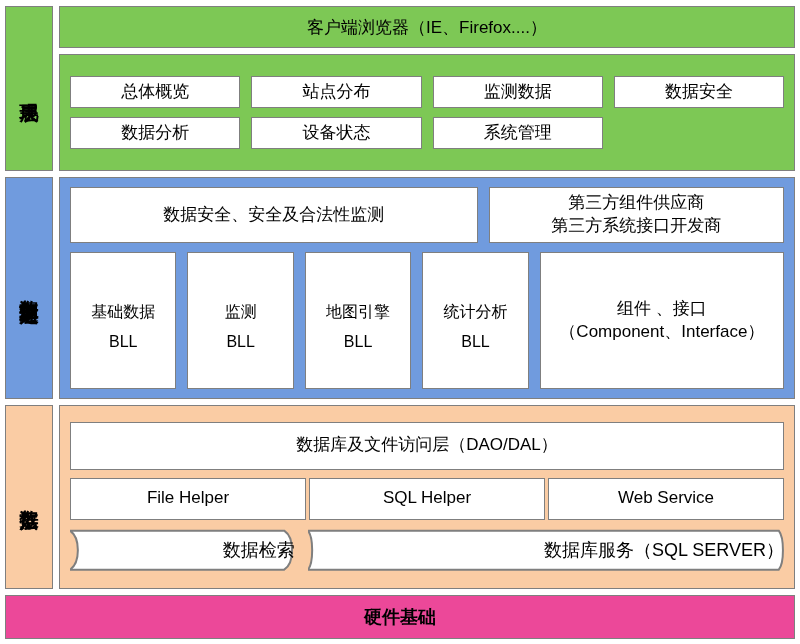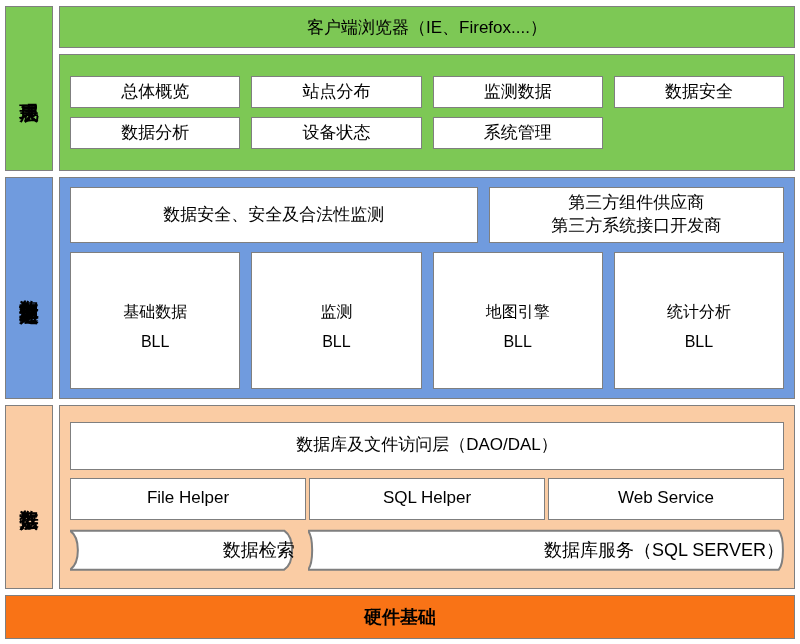--- a/index.html
+++ b/index.html
@@ -184,21 +184,21 @@
   .tape > .tape-label {
     position: relative;
     z-index: 2;
   }
 
   
   .hardware {
     flex: 0 0 44px;
     border: 1px solid #7f7f7f;
     box-sizing: border-box;
-    background: #f97316;
+    background: #ec4899;
     display: flex;
     align-items: center;
     justify-content: center;
     font-size: 18px;
     font-weight: bold;
   }
 </style>
 </head>
 <body>
 
@@ -257,20 +257,26 @@
             <span class="bll-sub">BLL</span>
           </span>
         </div>
         <div class="card bll-card">
           <span class="bll-inner">
             <span>统计分析</span>
             <span class="bll-sub">BLL</span>
           </span>
         </div>
 
+        <div class="card component-card">
+          <span>
+            <span>组件 、接口</span><br>
+            <span>（Component、Interface）</span>
+          </span>
+        </div>
       </div>
 
     </div>
   </div>
 
   <div class="band band-data">
     <div class="layer-label orange">数据层</div>
 
     <div class="layer-body orange data-body">
 

